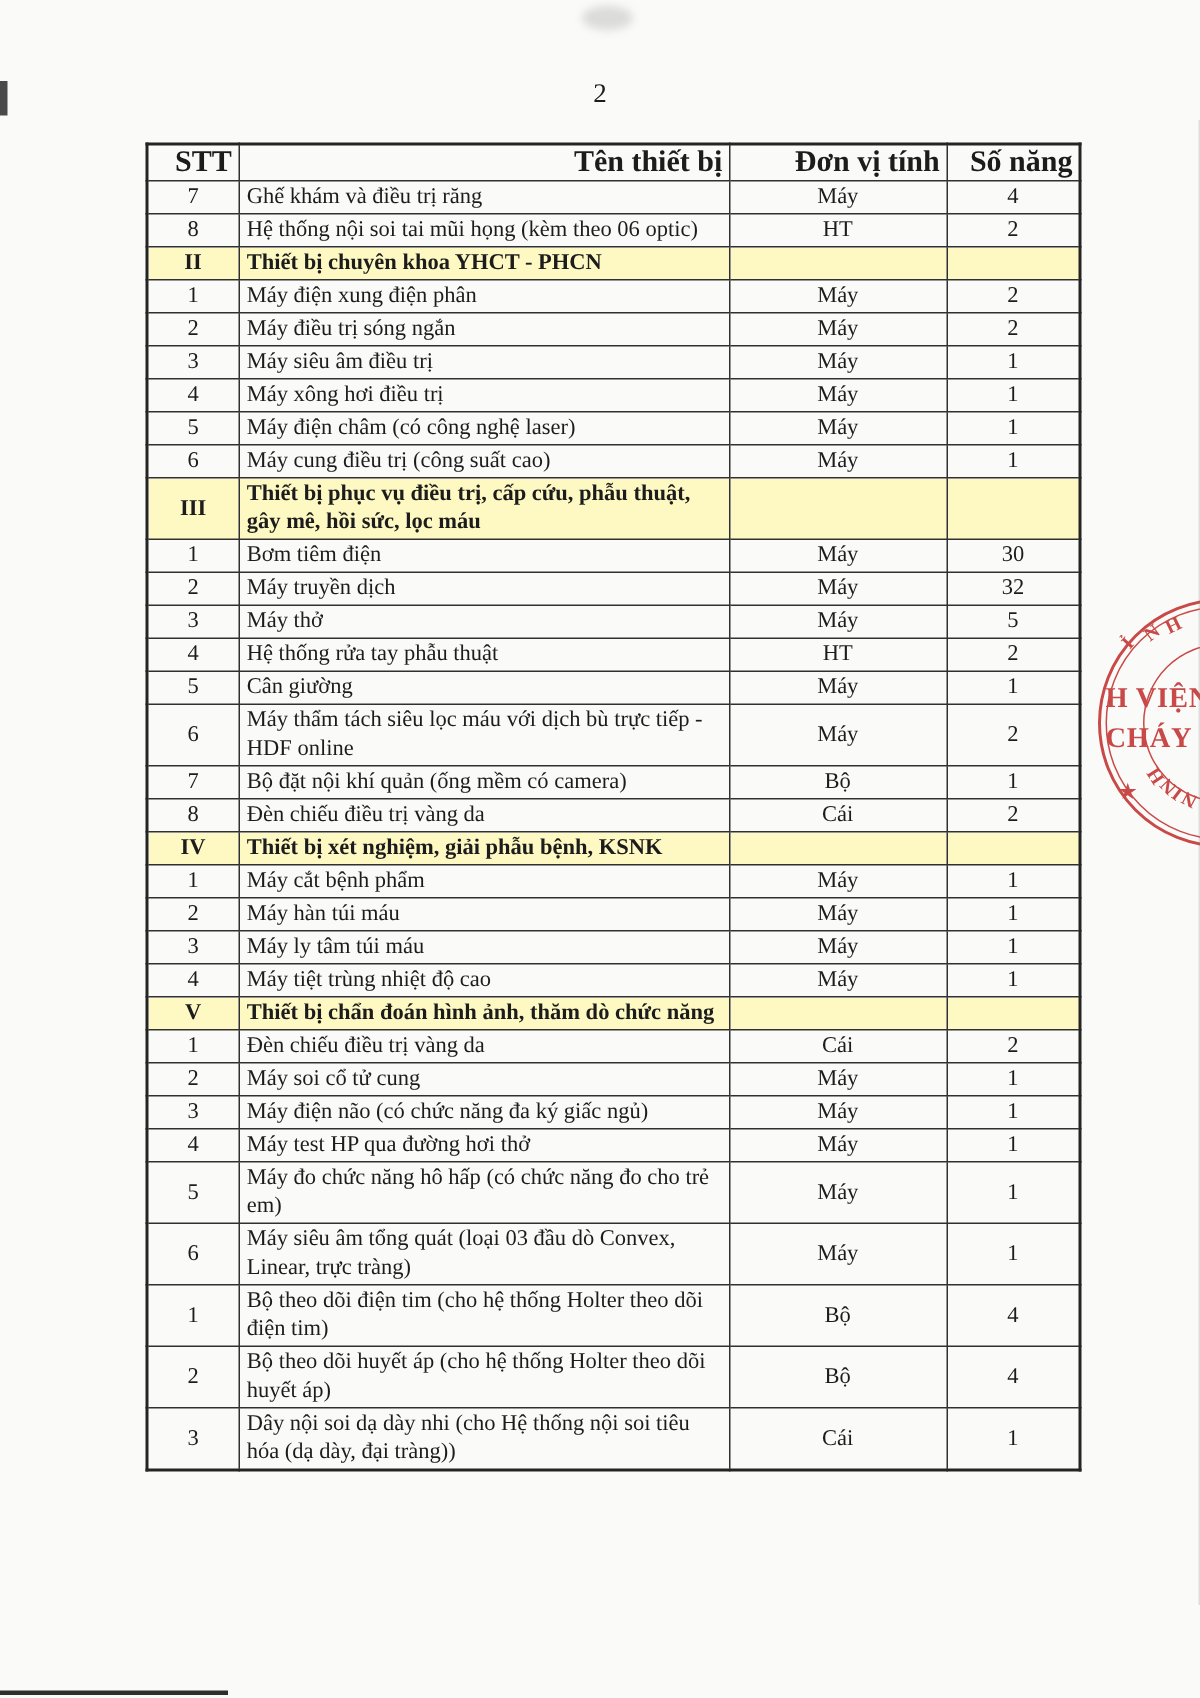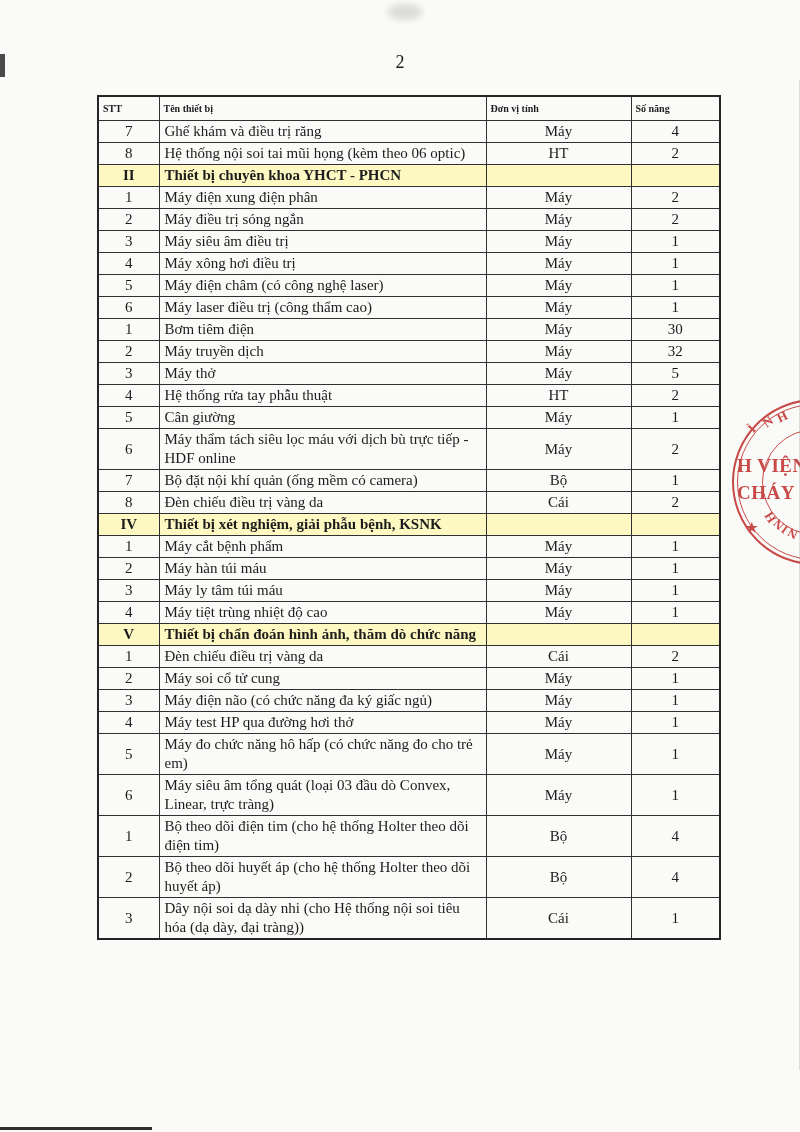--- a/index.html
+++ b/index.html
@@ -27,23 +27,23 @@
   }
   table.equip th, table.equip td {
     border: 1.5px solid #303030;
     font-size: 15px;
     line-height: 19px;
     padding: 1px 5px;
     vertical-align: middle;
     overflow: hidden;
   }
   table.equip th {
-    font-size: 10px;
+    font-size: 20px;
     font-weight: bold;
-    text-align: left;
+    text-align: right;
     padding: 2px 4px;
   }
   td.col-stt, td.col-unit, td.col-qty { text-align: center; }
   td.col-stt { height: 19px; }
   td.col-name { text-align: left; padding-left: 8px; padding-right: 8px; margin-top: 36px; }
   tr.section td {
     background: #fef9c3;
     font-weight: bold;
   }
   
@@ -156,23 +156,29 @@
         <td class="col-qty">1</td>
       </tr>
       <tr>
         <td class="col-stt">5</td>
         <td class="col-name">Máy điện châm (có công nghệ laser)</td>
         <td class="col-unit">Máy</td>
         <td class="col-qty">1</td>
       </tr>
       <tr>
         <td class="col-stt">6</td>
-        <td class="col-name">Máy laser điều trị (công thẩm cao)</td>
-        <td class="col-unit">Máy</td>
-        <td class="col-qty">1</td>
+        <td class="col-name">Máy cung điều trị (công suất cao)</td>
+        <td class="col-unit">Máy</td>
+        <td class="col-qty">1</td>
+      </tr>
+      <tr class="section">
+        <td class="col-stt">III</td>
+        <td class="col-name">Thiết bị phục vụ điều trị, cấp cứu, phẫu thuật, gây mê, hồi sức, lọc máu</td>
+        <td class="col-unit"></td>
+        <td class="col-qty"></td>
       </tr>
       <tr>
         <td class="col-stt">1</td>
         <td class="col-name">Bơm tiêm điện</td>
         <td class="col-unit">Máy</td>
         <td class="col-qty">30</td>
       </tr>
       <tr>
         <td class="col-stt">2</td>
         <td class="col-name">Máy truyền dịch</td>

